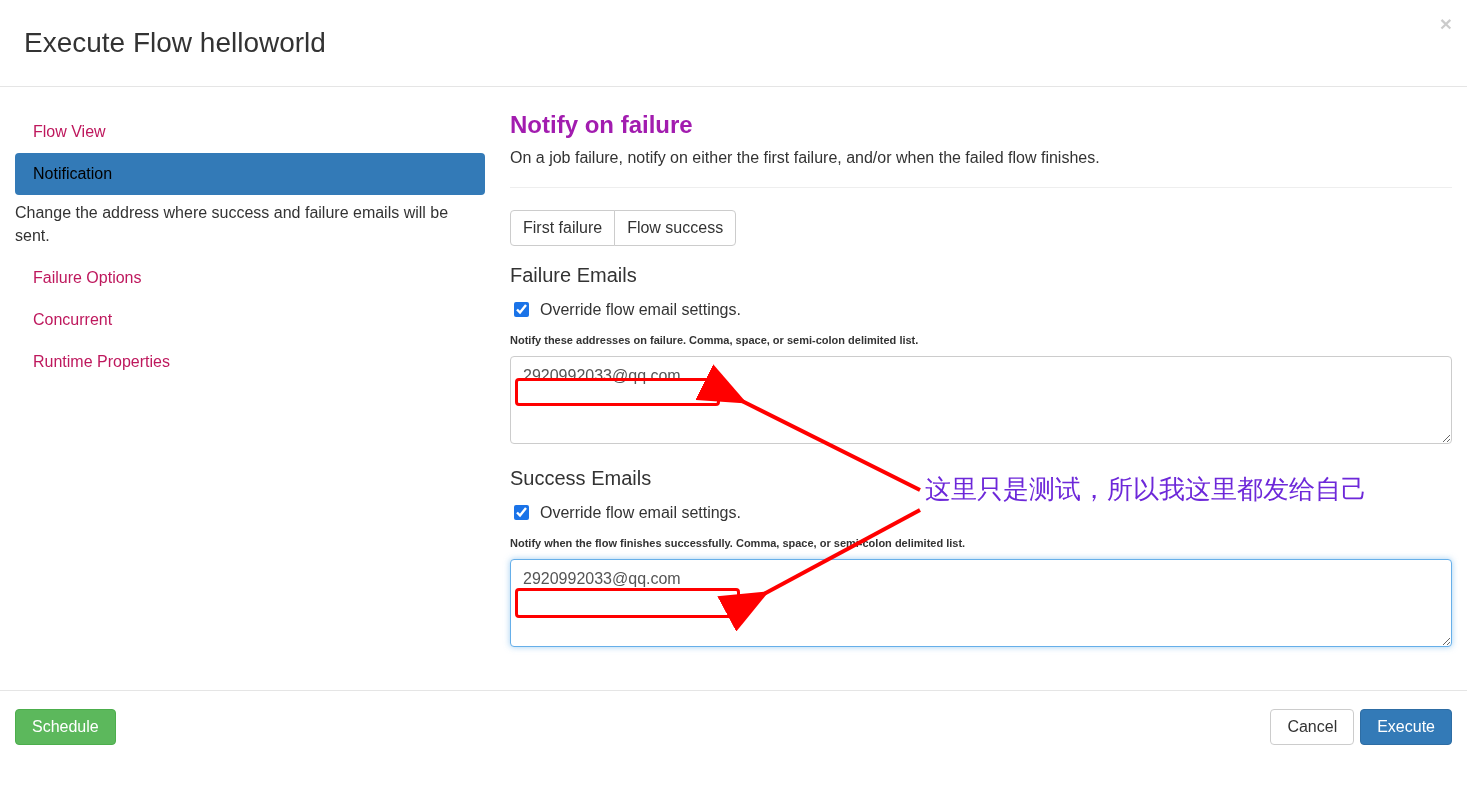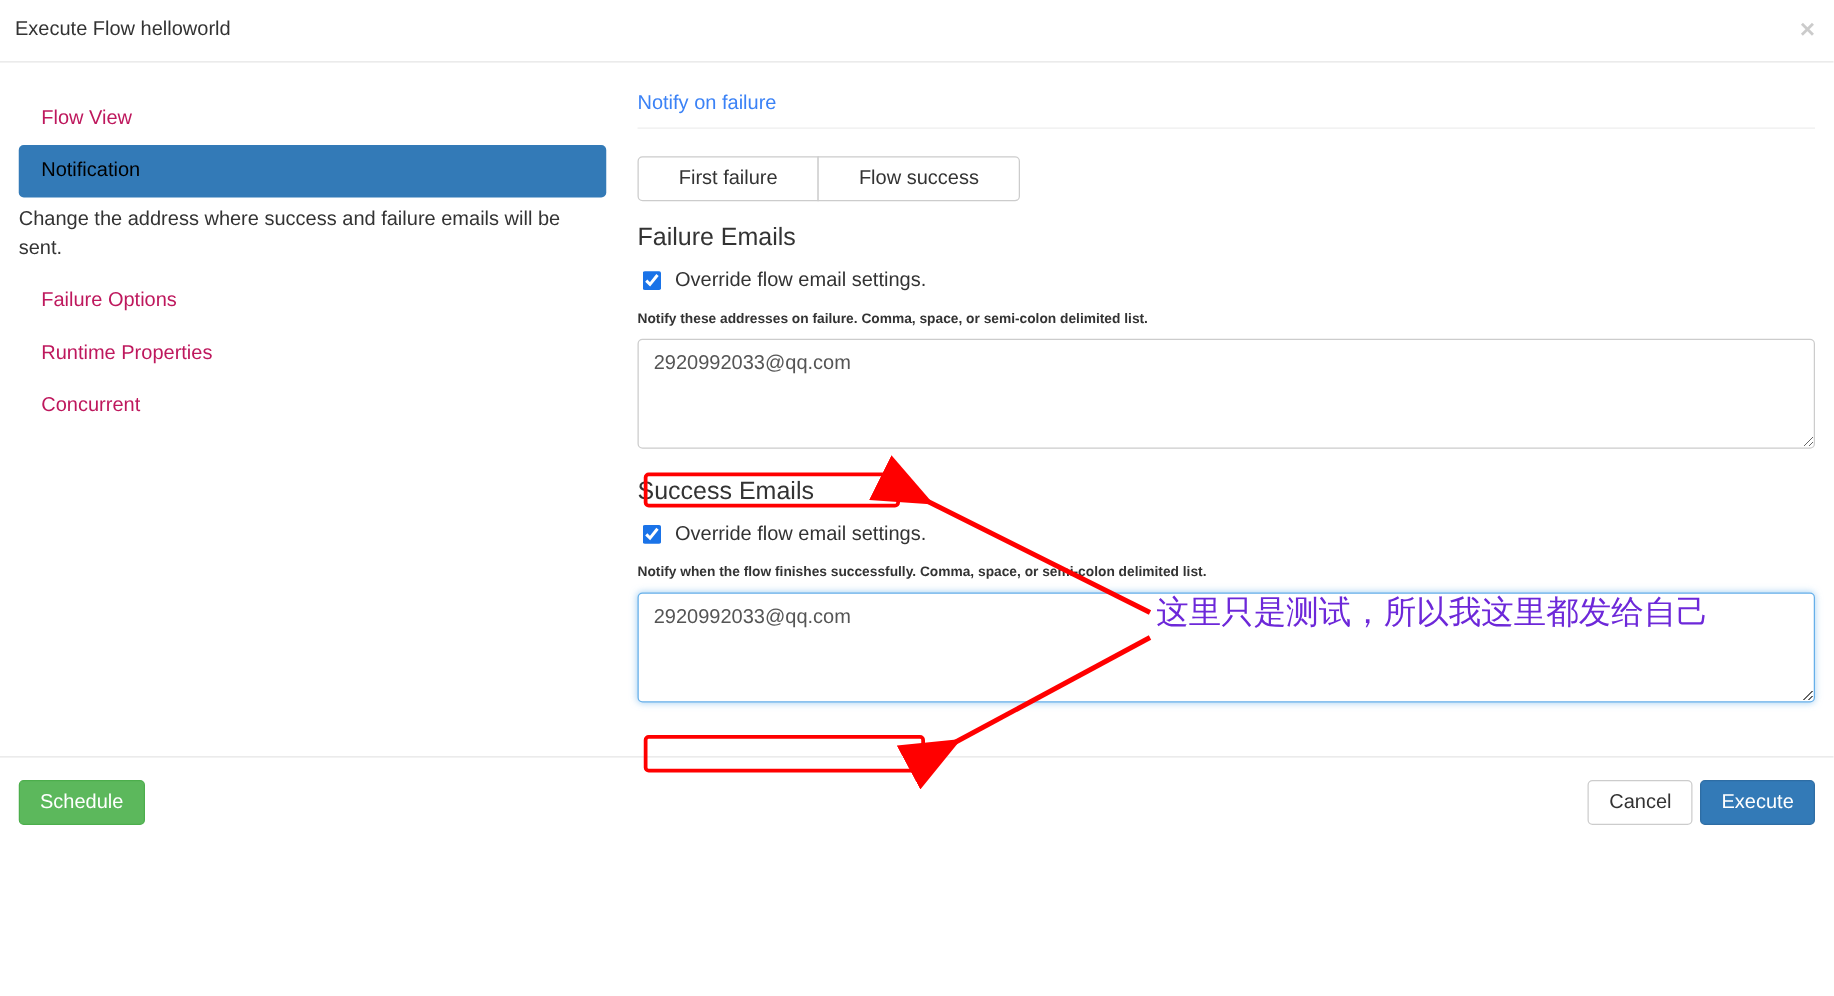--- a/index.html
+++ b/index.html
@@ -16,24 +16,24 @@
     position: relative;
   }
   .modal-header {
     padding: 15px 15px 15px 12px;
     border-bottom: 1px solid #e5e5e5;
     display: flex;
     justify-content: space-between;
     align-items: flex-start;
   }
   .modal-title {
-    font-size: 16px;
+    font-size: 28px;
     font-weight: 500;
     color: #333;
-    margin: 0;
+    margin: 12px;
   }
   .close {
     font-size: 21px;
     font-weight: 700;
     line-height: 1;
     color: #000;
     opacity: .2;
     background: none;
     border: 0;
     cursor: pointer;
@@ -66,23 +66,23 @@
     font-size: 16px;
     line-height: 1.45;
     margin: 6px 0 10px 0;
   }
   .main {
     flex: 1;
     padding-left: 25px;
     padding-right: 0;
   }
   h3.section-title {
-    font-size: 16px;
-    font-weight: 400;
-    color: #3b82f6;
+    font-size: 24px;
+    font-weight: 700;
+    color: #a21caf;
     margin: 0 0 10px 0;
   }
   p.section-sub {
     font-size: 16px;
     color: #333;
     margin: 0 0 20px 0;
   }
   hr.sep {
     border: none;
     border-top: 1px solid #eee;
@@ -90,21 +90,21 @@
   }
   .btn-group {
     display: inline-flex;
     margin-bottom: 18px;
   }
   .btn-group .btn {
     background: #fff;
     border: 1px solid #ccc;
     color: #333;
     font-size: 16px;
-    padding: 8px 32px;
+    padding: 8px 12px;
     cursor: pointer;
   }
   .btn-group .btn:first-child { border-radius: 4px 0 0 4px; }
   .btn-group .btn:last-child  { border-radius: 0 4px 4px 0; margin-left: -1px; }
   h4.sub-title {
     font-size: 20px;
     font-weight: 500;
     color: #333;
     margin: 0 0 12px 0;
   }
@@ -220,30 +220,31 @@
         <li class="active">
           <a href="#"><span>Notification</span></a>
         </li>
       </ul>
       <div class="sidebar-desc">Change the address where success and failure emails will be sent.</div>
       <ul class="nav-pills">
         <li>
           <a href="#"><span>Failure Options</span></a>
         </li>
         <li>
+          <a href="#"><span>Concurrent</span></a>
+        </li>
+        <li>
           <a href="#"><span>Runtime Properties</span></a>
-        </li>
-        <li>
-          <a href="#"><span>Concurrent</span></a>
         </li>
       </ul>
     </div>
 
     <div class="main">
       <h3 class="section-title">Notify on failure</h3>
+      <p class="section-sub">On a job failure, notify on either the first failure, and/or when the failed flow finishes.</p>
       <hr class="sep">
 
       <div class="btn-group">
         <button class="btn">First failure</button>
         <button class="btn">Flow success</button>
       </div>
 
       <h4 class="sub-title">Failure Emails</h4>
       <label class="checkbox-row">
         <input type="checkbox" checked="" style="">

